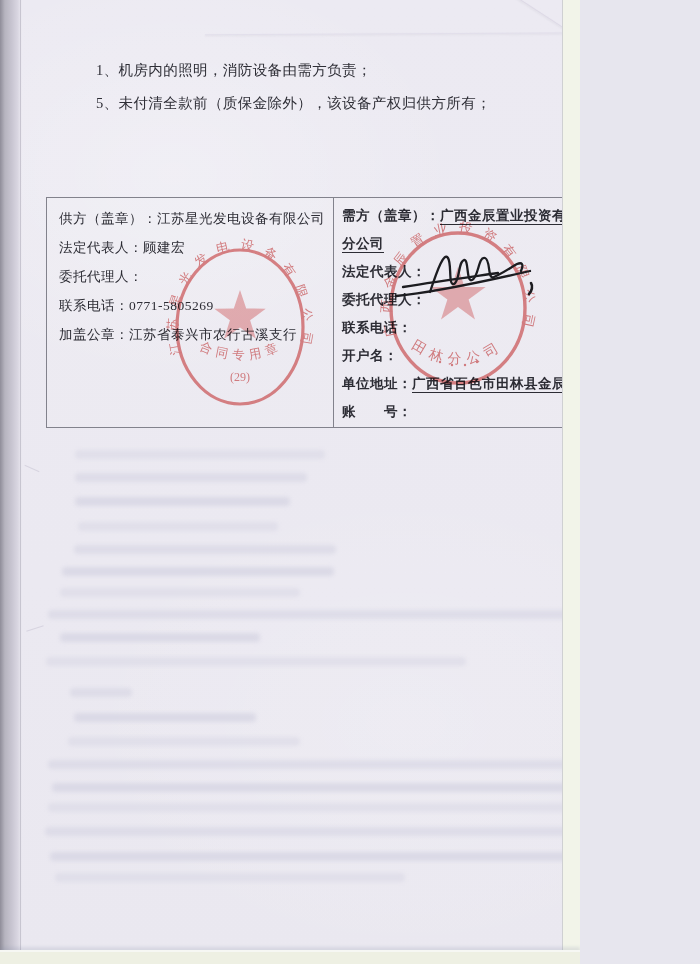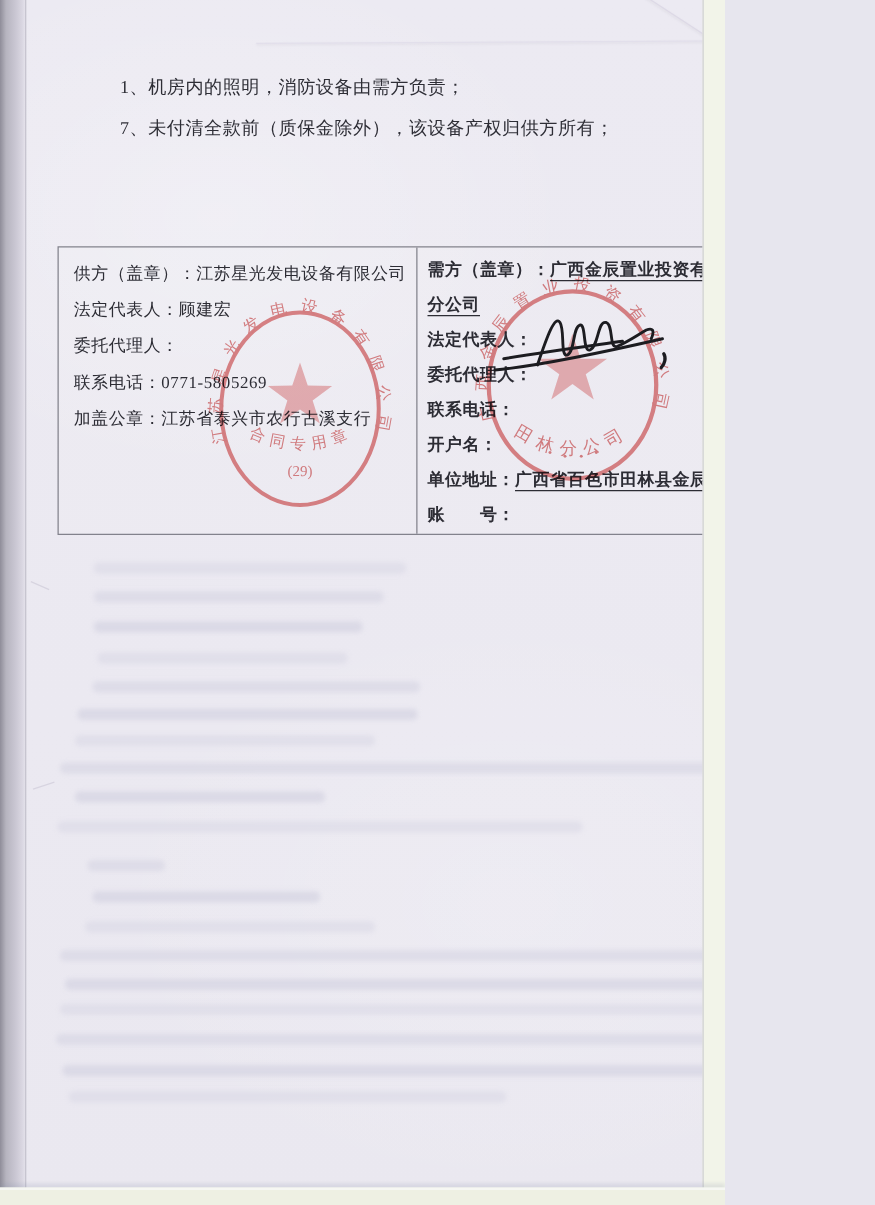--- a/index.html
+++ b/index.html
@@ -57,21 +57,21 @@
 
   <div class="left-edge"></div>
   <div class="fold-line"></div>
   <div class="crease-top"></div>
   <div class="crease-corner"></div>
   <div class="crease-small-1"></div>
   <div class="crease-small-2"></div>
 
   <section class="clauses">
     <p>1、机房内的照明，消防设备由需方负责；</p>
-    <p>7、未付清全款前（质保金除外），该设备产权归供方所有；</p>
+    <p>5、未付清全款前（质保金除外），该设备产权归供方所有；</p>
   </section>
 
   <section class="contract-table">
     <div class="tcol supplier" id="supplier-col">
         <div class="trow"><span class="tlabel">供方（盖章）：</span><span class="tvalue">江苏星光发电设备有限公司</span></div>
         <div class="trow"><span class="tlabel">法定代表人：</span><span class="tvalue">顾建宏</span></div>
         <div class="trow"><span class="tlabel">委托代理人：</span><span class="tvalue"></span></div>
         <div class="trow"><span class="tlabel">联系电话：</span><span class="tvalue">0771-5805269</span></div>
         <div class="trow"><span class="tlabel">加盖公章：</span><span class="tvalue">江苏省泰兴市农行古溪支行</span></div>
       </div>

